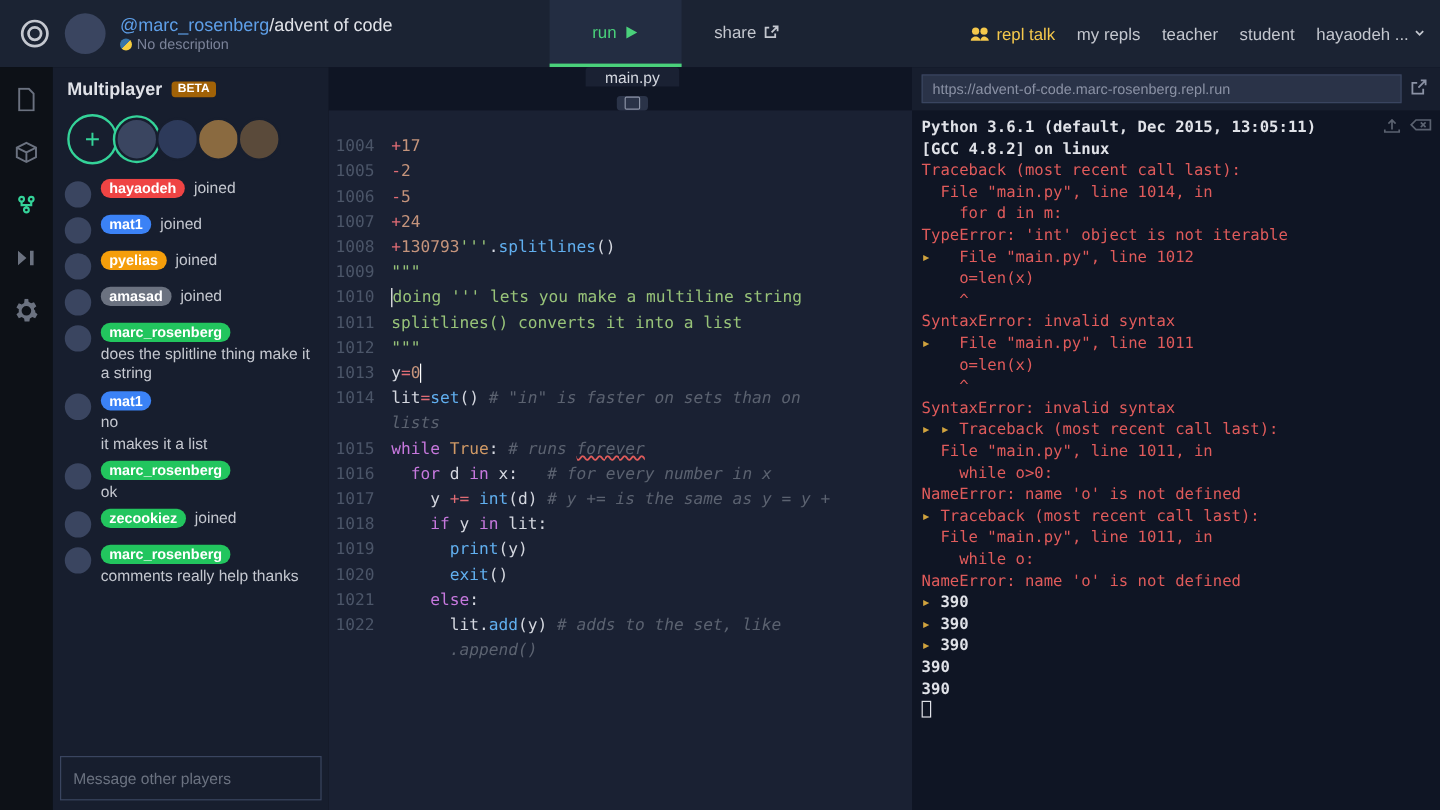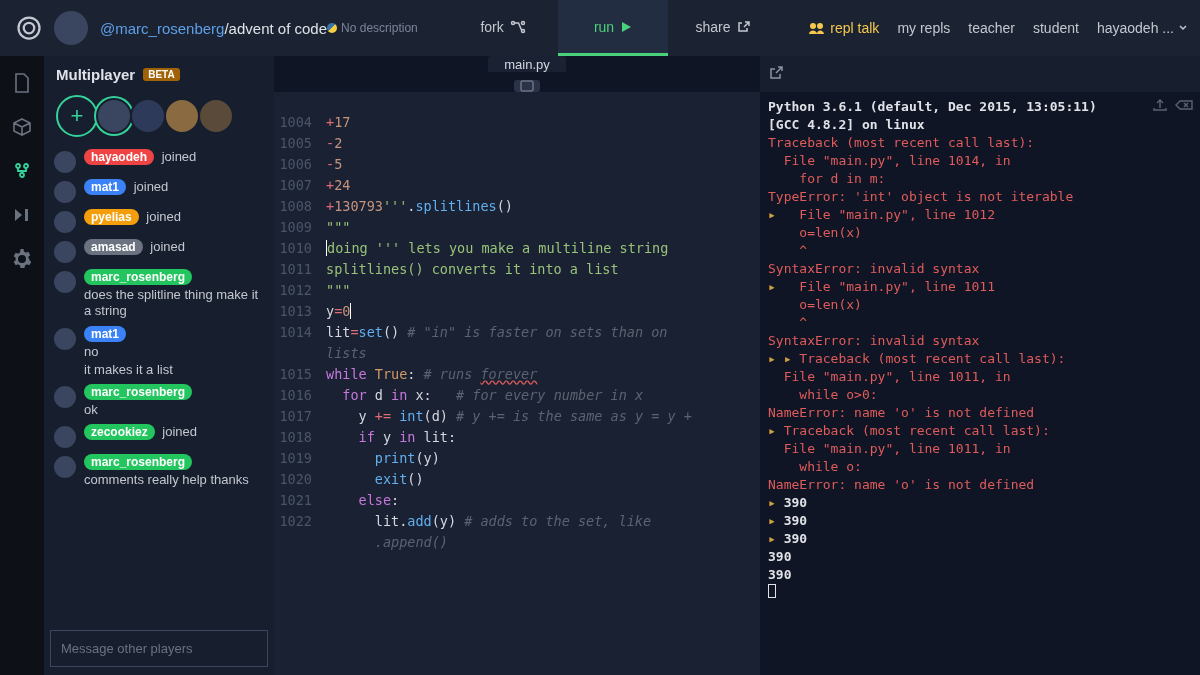--- a/index.html
+++ b/index.html
@@ -7,21 +7,21 @@
   width: 1200px; height: 675px;
   background: #0d1117; color: #c4c7cf;
   font-family: -apple-system, "Segoe UI", Helvetica, Arial, sans-serif;
   font-size: 13px; overflow: hidden;
 }
 .topbar { height: 56px; background: #1b2333; display: flex; align-items: center; padding: 0 12px; gap: 8px; }
 .logo { width: 34px; height: 34px; display:flex;align-items:center;justify-content:center; }
 .logo svg { width:30px;height:30px; }
 .avatar { width: 34px; height: 34px; border-radius: 50%; background: #3a4560; display:inline-block; flex:none;}
 .avatar.xs { width:22px;height:22px; }
-.title-area { display:flex;flex-direction:row;margin-left:4px; }
+.title-area { display:flex;flex-direction:column;margin-left:4px; }
 .title-line { font-size:15px; }
 .title-line .owner { color:#5e9fe8; }
 .title-line .proj { color:#e0e2e8; }
 .subtitle { font-size:12px;color:#7b8399;display:flex;align-items:center;gap:4px; }
 .py-dot { width:10px;height:10px;border-radius:50%;background:linear-gradient(135deg,#3875a8 50%,#f7ce3e 50%); }
 .topbar-center { display:flex; gap:0; margin-left:auto; margin-right:auto;}
 .tbtn { width:110px;height:56px;display:flex;align-items:center;justify-content:center;gap:6px;color:#c4c7cf;font-size:14px;cursor:pointer;border-bottom:3px solid transparent; }
 .tbtn.run { color:#4ad17b; border-bottom-color:#4ad17b; background:#232d42;}
 .topbar-right { display:flex;align-items:center;gap:18px;font-size:14px;color:#c4c7cf; }
 .repltalk { color:#f5c84c;display:flex;align-items:center;gap:4px; }
@@ -91,29 +91,20 @@
   </div>
   <span class="avatar"></span>
   <div class="title-area">
     <div class="title-line"><span class="owner">@marc_rosenberg</span><span class="proj">/advent of code</span></div>
     <div class="subtitle">
         <span class="py-dot"></span>
         <span>No description</span>
       </div>
   </div>
   <div class="topbar-center">
-    <div class="tbtn">
-        <span>fork</span>
-        <svg width="16" height="16" viewBox="0 0 16 16" fill="none" stroke="#c4c7cf" stroke-width="1.5">
-          <circle cx="3" cy="4" r="1.5"></circle>
-          <circle cx="13" cy="4" r="1.5"></circle>
-          <circle cx="13" cy="12" r="1.5"></circle>
-          <path d="M4.5 4h4l3 7"></path>
-        </svg>
-      </div>
     <div class="tbtn run">
         <span>run</span>
         <svg width="12" height="12" viewBox="0 0 12 12">
           <path d="M2 1l9 5-9 5z" fill="#4ad17b"></path>
         </svg>
       </div>
     <div class="tbtn">
         <span>share</span>
         <svg width="14" height="14" viewBox="0 0 14 14" fill="none" stroke="#c4c7cf" stroke-width="1.5">
           <path d="M10 8v3H2V3h3M7 7l5-5M8 2h4v4"></path>
@@ -342,20 +333,21 @@
         </div>
         <div class="cl">
           <span class="ln"></span>
           <span class="cc">      <span class="tok-cm">.append()</span></span>
         </div>
       </div>
   </div>
 
   <div class="console">
     <div class="urlbar">
+      <input class="urlin" value="https://advent-of-code.marc-rosenberg.repl.run" style="">
       <span class="open-ico"><svg width="16" height="16" viewBox="0 0 16 16" fill="none" stroke="currentColor" stroke-width="1.5">
             <path d="M12 9v4H3V4h4M8 8l6-6M10 2h4v4"></path>
           </svg></span>
     </div>
     <div class="term" id="term">
       <div class="term-ico">
         <span><svg width="16" height="14" viewBox="0 0 16 14" fill="none" stroke="currentColor" stroke-width="1.4">
               <path d="M8 10V2M5 5l3-3 3 3M2 10v2h12v-2"></path>
             </svg></span>
         <span><svg width="20" height="12" viewBox="0 0 20 12" fill="none" stroke="currentColor" stroke-width="1.4">

